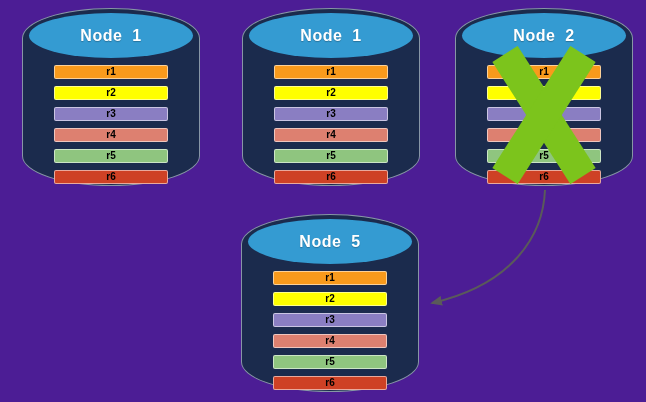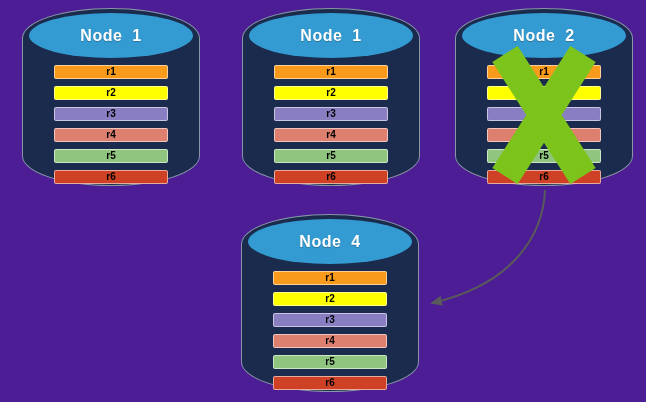--- a/index.html
+++ b/index.html
@@ -93,21 +93,21 @@
     </div>
     <svg class="x-overlay" viewBox="0 0 106 138">
       <line x1="14" y1="8" x2="92" y2="130" stroke-width="30" stroke-linecap="butt" stroke="#7CC41C"></line>
       <line x1="92" y1="8" x2="14" y2="130" stroke-width="30" stroke-linecap="butt" stroke="#7CC41C"></line>
     </svg>
   </div>
 
   <div class="node" style="left:241px; top:214px;">
     <div class="cyl-silhouette" style="background: rgb(27, 43, 77);"></div>
     <div class="cyl-top" style="background: rgb(52, 155, 210);">
-      <span class="node-label">Node  4</span>
+      <span class="node-label">Node  5</span>
     </div>
     <div class="bars">
       <div class="bar" style="background: rgb(248, 154, 28);">r1</div>
       <div class="bar" style="background: rgb(255, 255, 0);">r2</div>
       <div class="bar" style="background: rgb(138, 126, 194);">r3</div>
       <div class="bar" style="background: rgb(221, 128, 112);">r4</div>
       <div class="bar" style="background: rgb(143, 197, 127);">r5</div>
       <div class="bar" style="background: rgb(206, 65, 37);">r6</div>
     </div>
   </div>

